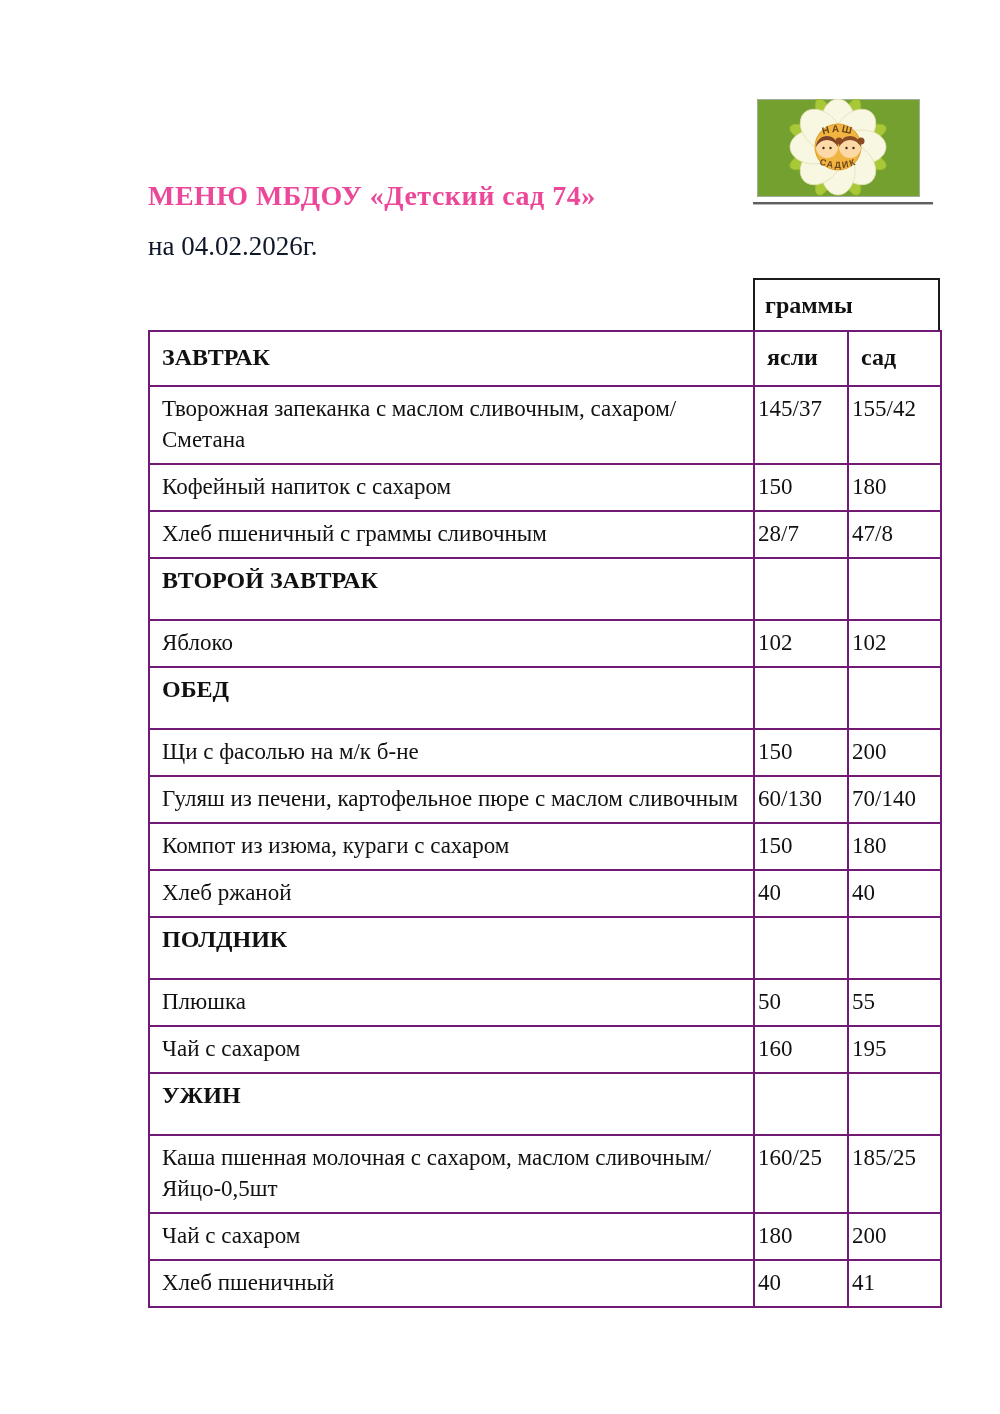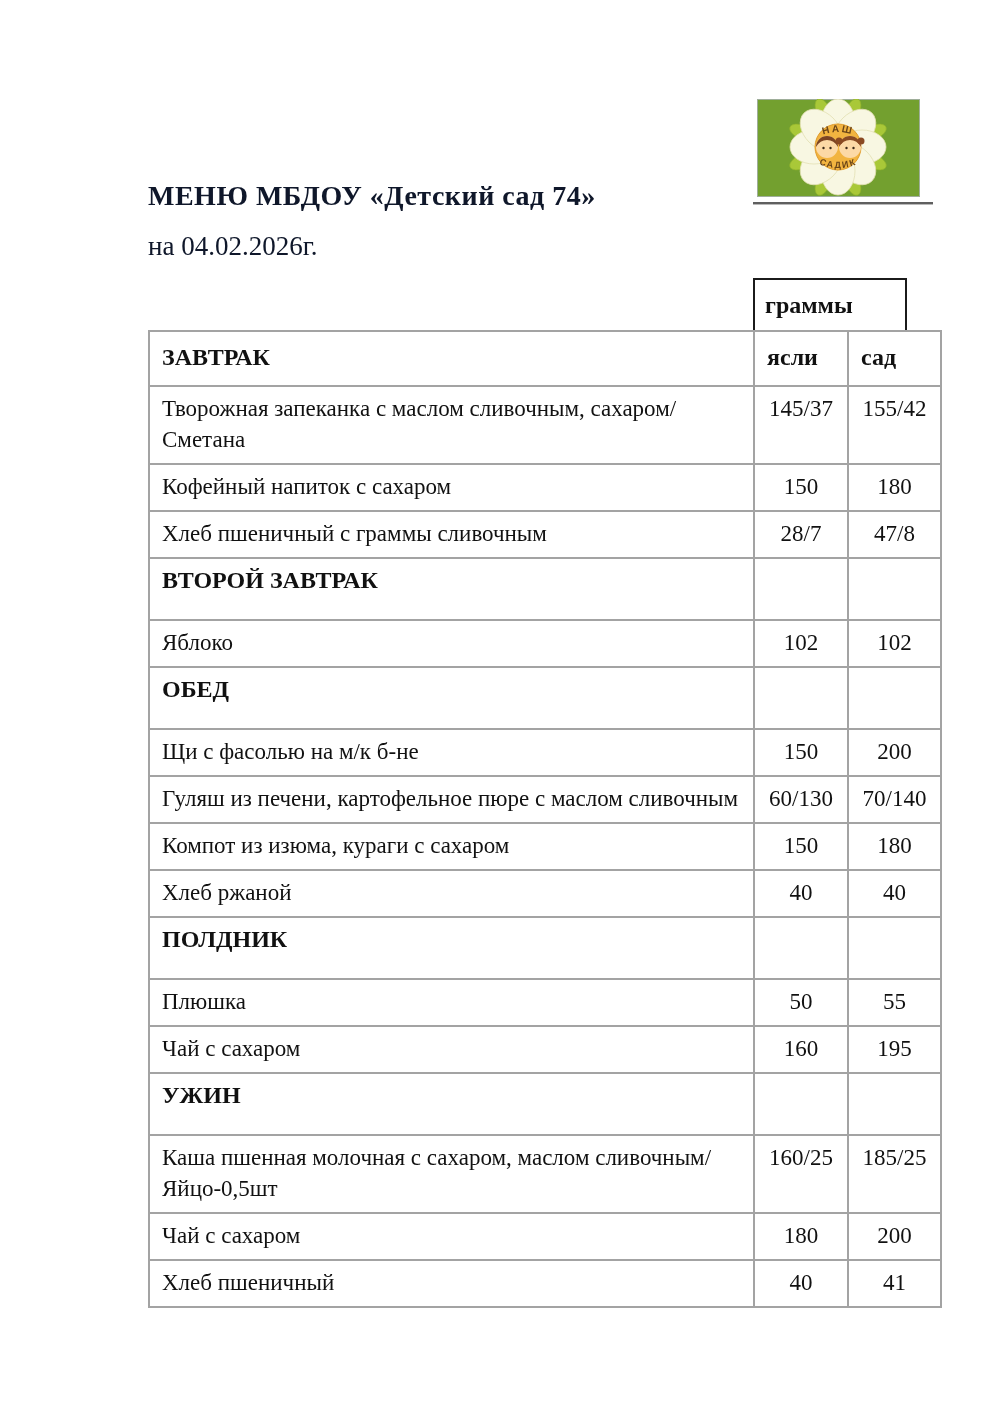--- a/index.html
+++ b/index.html
@@ -14,21 +14,21 @@
   }
 
   
   .page-title {
     position: absolute;
     left: 148px;
     top: 180px;
     font-size: 28px;
     font-weight: bold;
     letter-spacing: 0.5px;
-    color: #0f172a;
+    color: #ec4899;
   }
   .date-line {
     position: absolute;
     left: 148px;
     top: 231px;
     font-size: 27px;
     color: #0f172a;
   }
 
   
@@ -48,21 +48,21 @@
     height: 3px;
     background: #5f5f5f;
     border-bottom: 1px solid #b9b9b9;
   }
 
   
   .grams-cell {
     position: absolute;
     left: 753px;
     top: 278px;
-    width: 154px;
+    width: 187px;
     height: 54px;
     border: 2px solid #1b1b1b;
     display: flex;
     align-items: center;
     padding-left: 10px;
     font-size: 24px;
     font-weight: bold;
     background: #ffffff;
   }
 
@@ -71,40 +71,39 @@
     position: absolute;
     left: 148px;
     top: 330px;
     width: 792px;
     border-collapse: collapse;
     table-layout: fixed;
     font-size: 23px;
     background: #ffffff;
   }
   .menu-table td {
-    border: 2px solid #a3a3a3;
+    border: 2px solid #701a75;
     vertical-align: top;
     line-height: 31px;
     padding: 6px 6px 8px 12px;
     overflow: hidden;
   }
   .menu-table thead td {
     font-weight: bold;
     height: 55px;
     vertical-align: middle;
     font-size: 24px;
   }
   .menu-table tr.section td {
     font-weight: bold;
     height: 62px;
     font-size: 24px;
   }
   .menu-table tr.item td { height: 45px; margin-top: 48px; }
   .menu-table td.c-num {
-    text-align: center;
     padding-left: 3px;
     padding-right: 3px;
   }
 </style>
 </head>
 <body>
 
 <div class="logo-box">
   <svg viewBox="0 0 163 98" aria-hidden="true">
     <defs>

